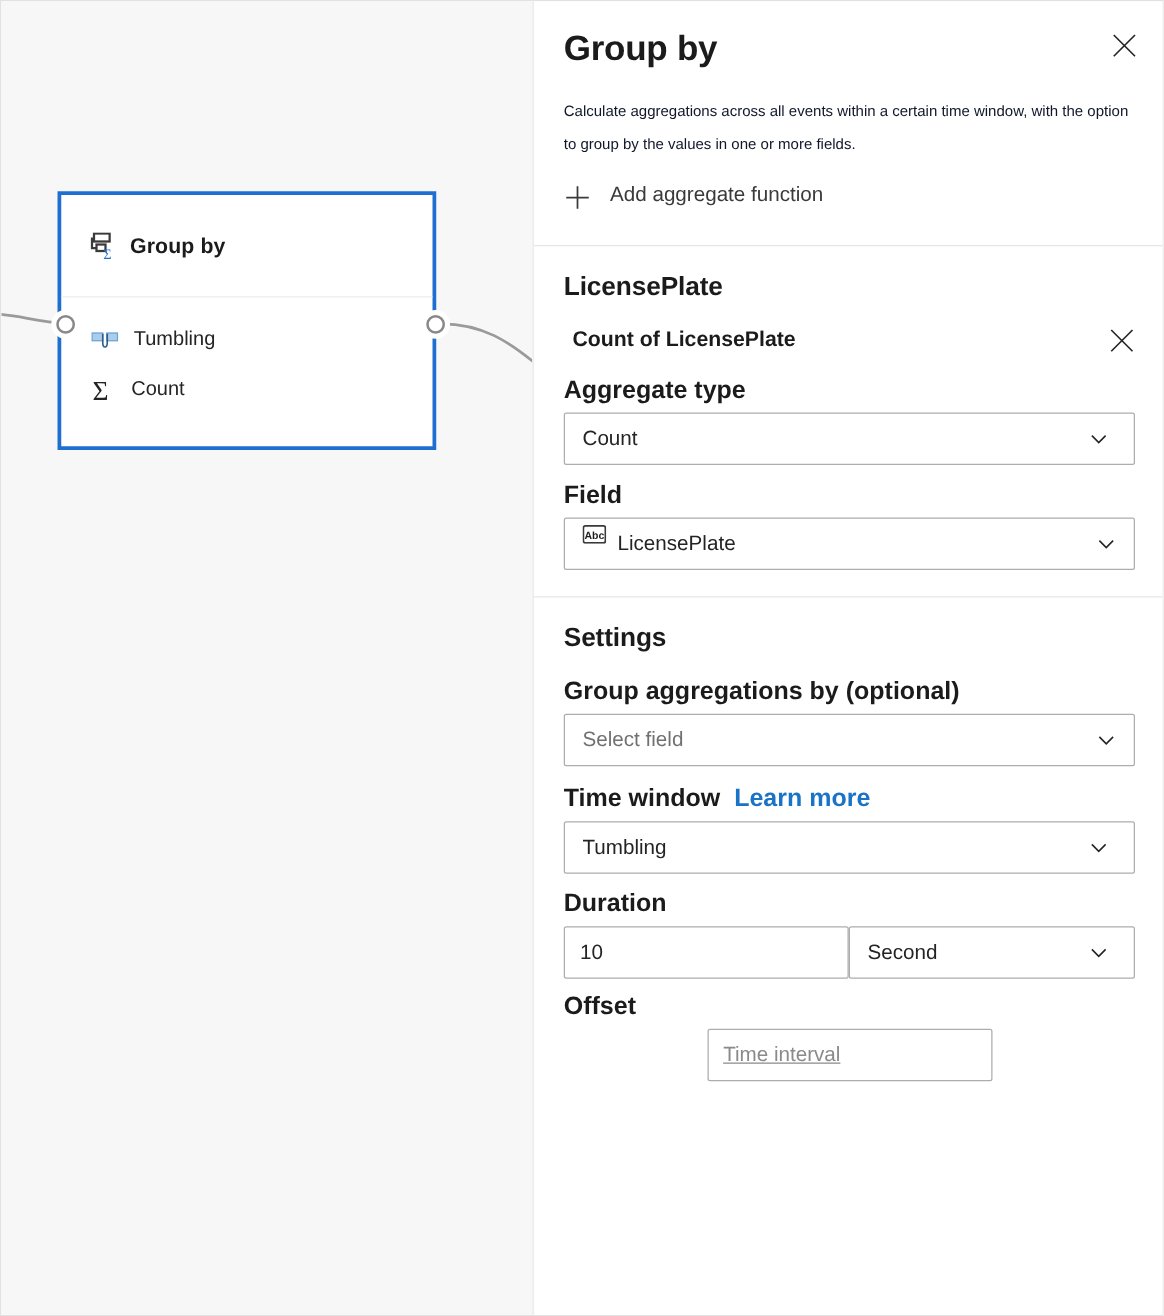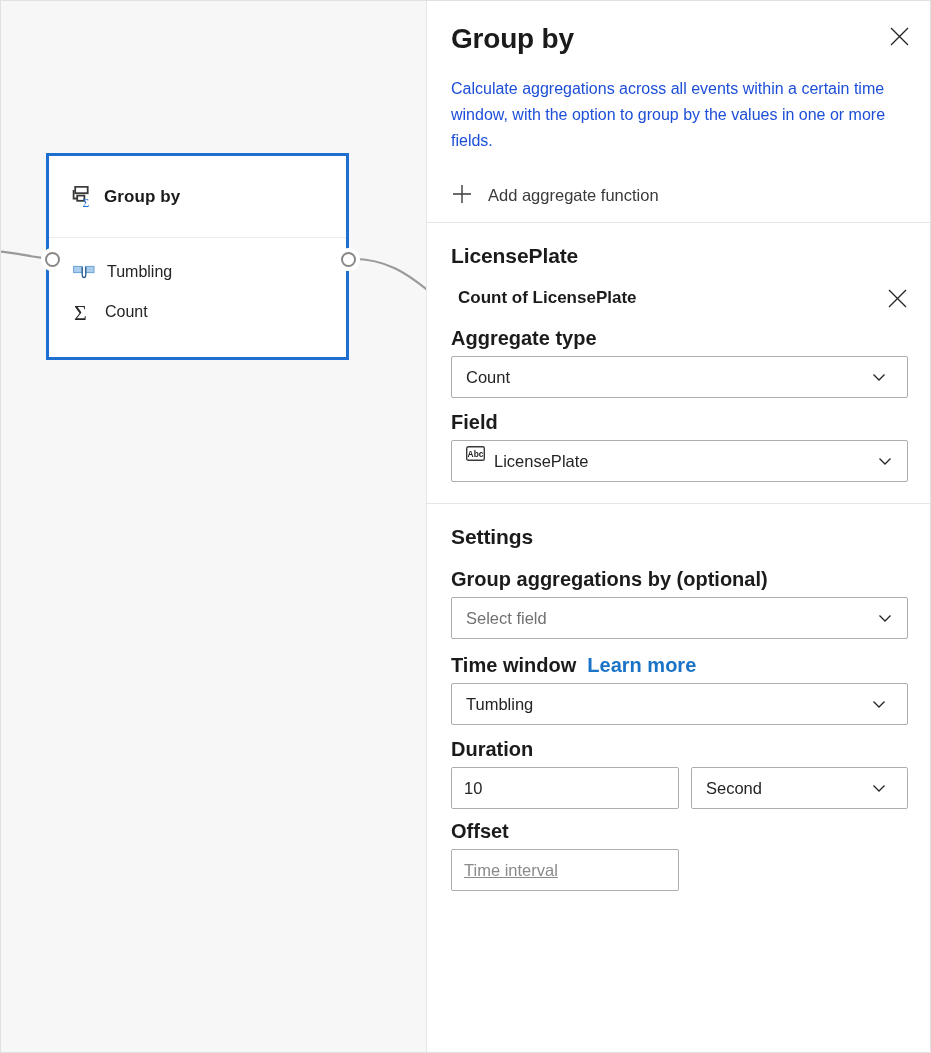--- a/index.html
+++ b/index.html
@@ -125,29 +125,29 @@
     width: 40px; height: 40px;
     display: flex;
     align-items: center;
     justify-content: center;
     cursor: pointer;
   }
   .close-btn svg { display: block; }
 
   .panel-desc {
     margin: 19px 24px 0 24px;
-    font-size: 16px;
+    font-size: 12px;
     line-height: 26px;
-    color: #1d4ed8;
+    color: #0f172a;
     max-width: 460px;
   }
 
   .add-agg {
     display: flex;
-    align-items: flex-end;
+    align-items: flex-start;
     margin: 19px 24px 0 24px;
     height: 32px;
     cursor: pointer;
     color: #3b3a39;
   }
   .add-agg .plus { width: 22px; height: 22px; display:block; }
   .add-agg .lbl {
     font-size: 16.5px;
     color: #3b3a39;
     margin-left: 15px;
@@ -235,21 +235,21 @@
 
   .link {
     color: #1a73c7;
     font-weight: bold;
     text-decoration: none;
     cursor: pointer;
   }
 
   .row2 {
     display: flex;
-    gap: 12px;
+    justify-content: center;
   }
   .row2 .cell-left  { width: 228px; flex: 0 0 228px; }
   .row2 .cell-right { flex: 1; }
 
   .textbox {
     height: 42px;
     border: 1px solid #adadad;
     border-radius: 2px;
     background: #ffffff;
     display: flex;

